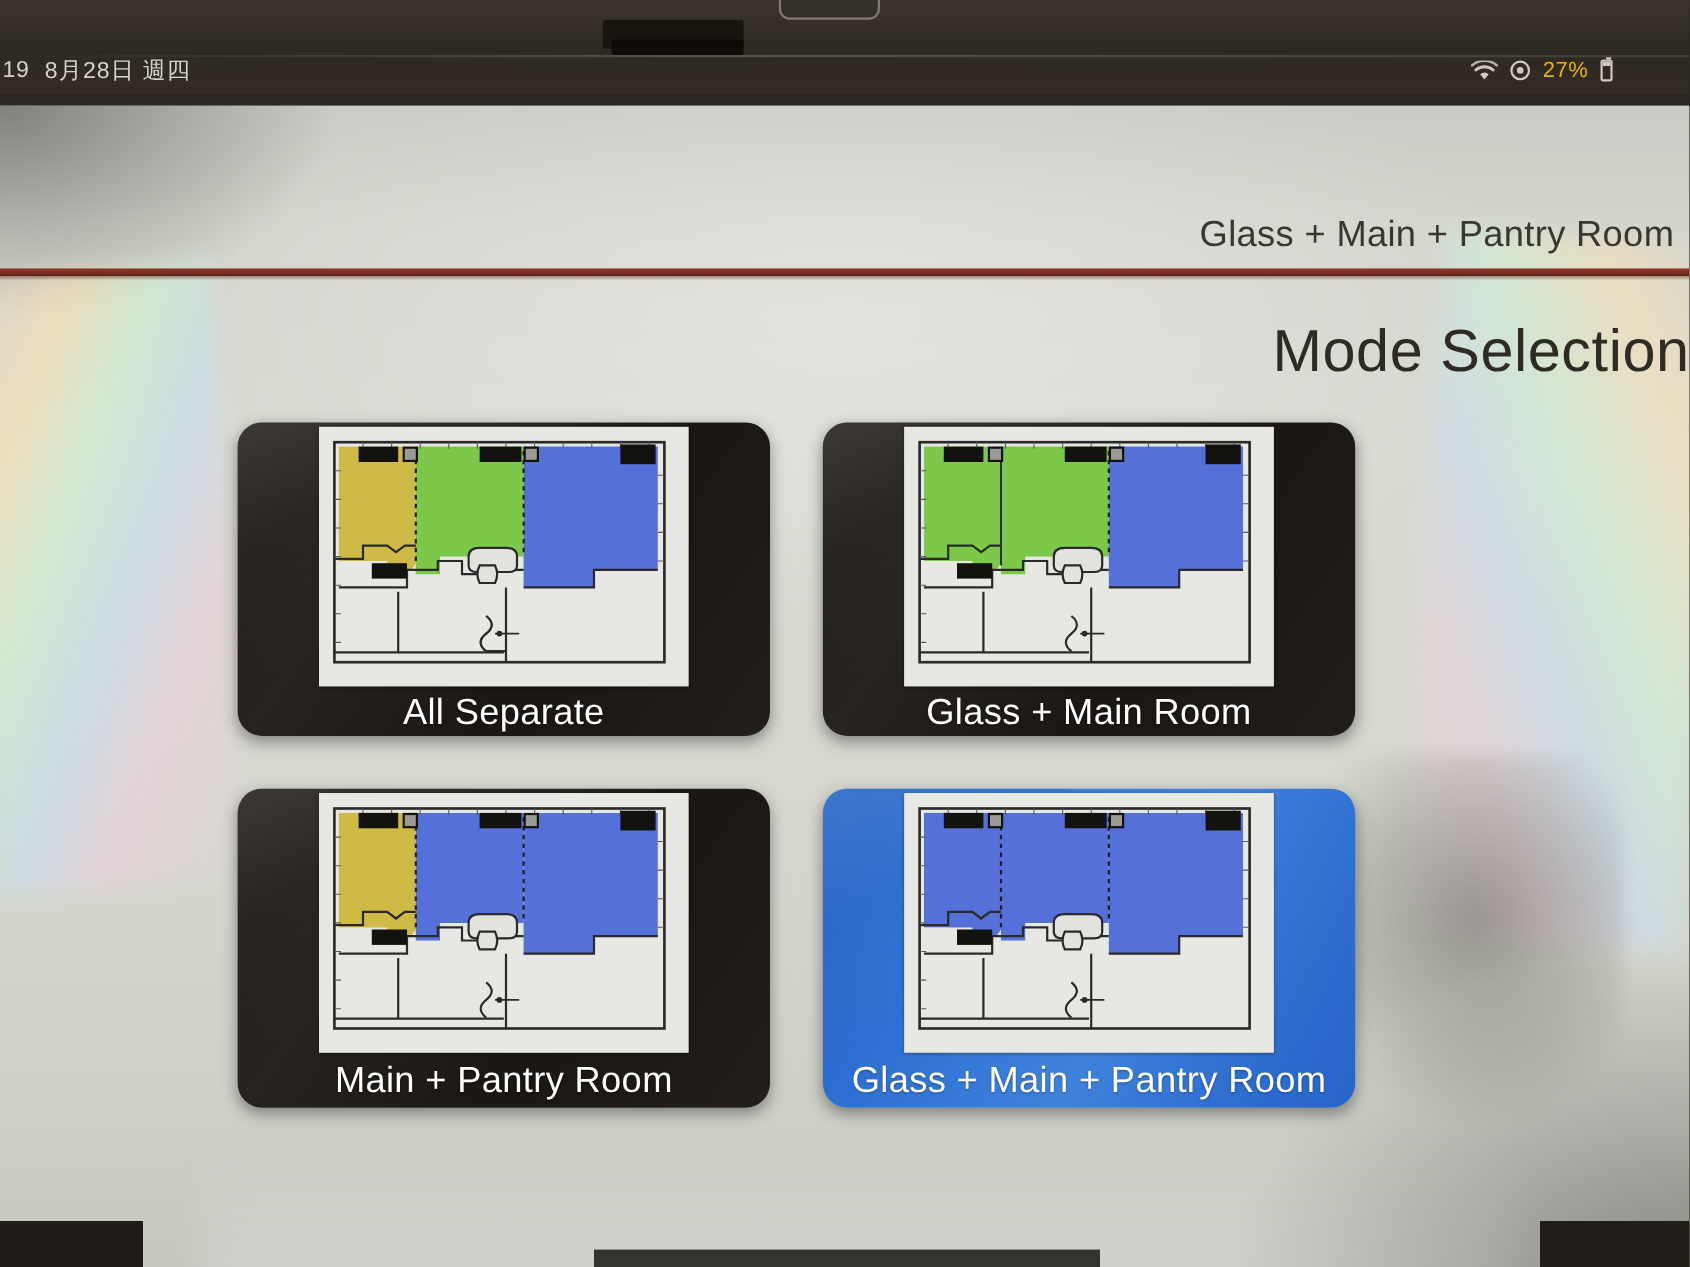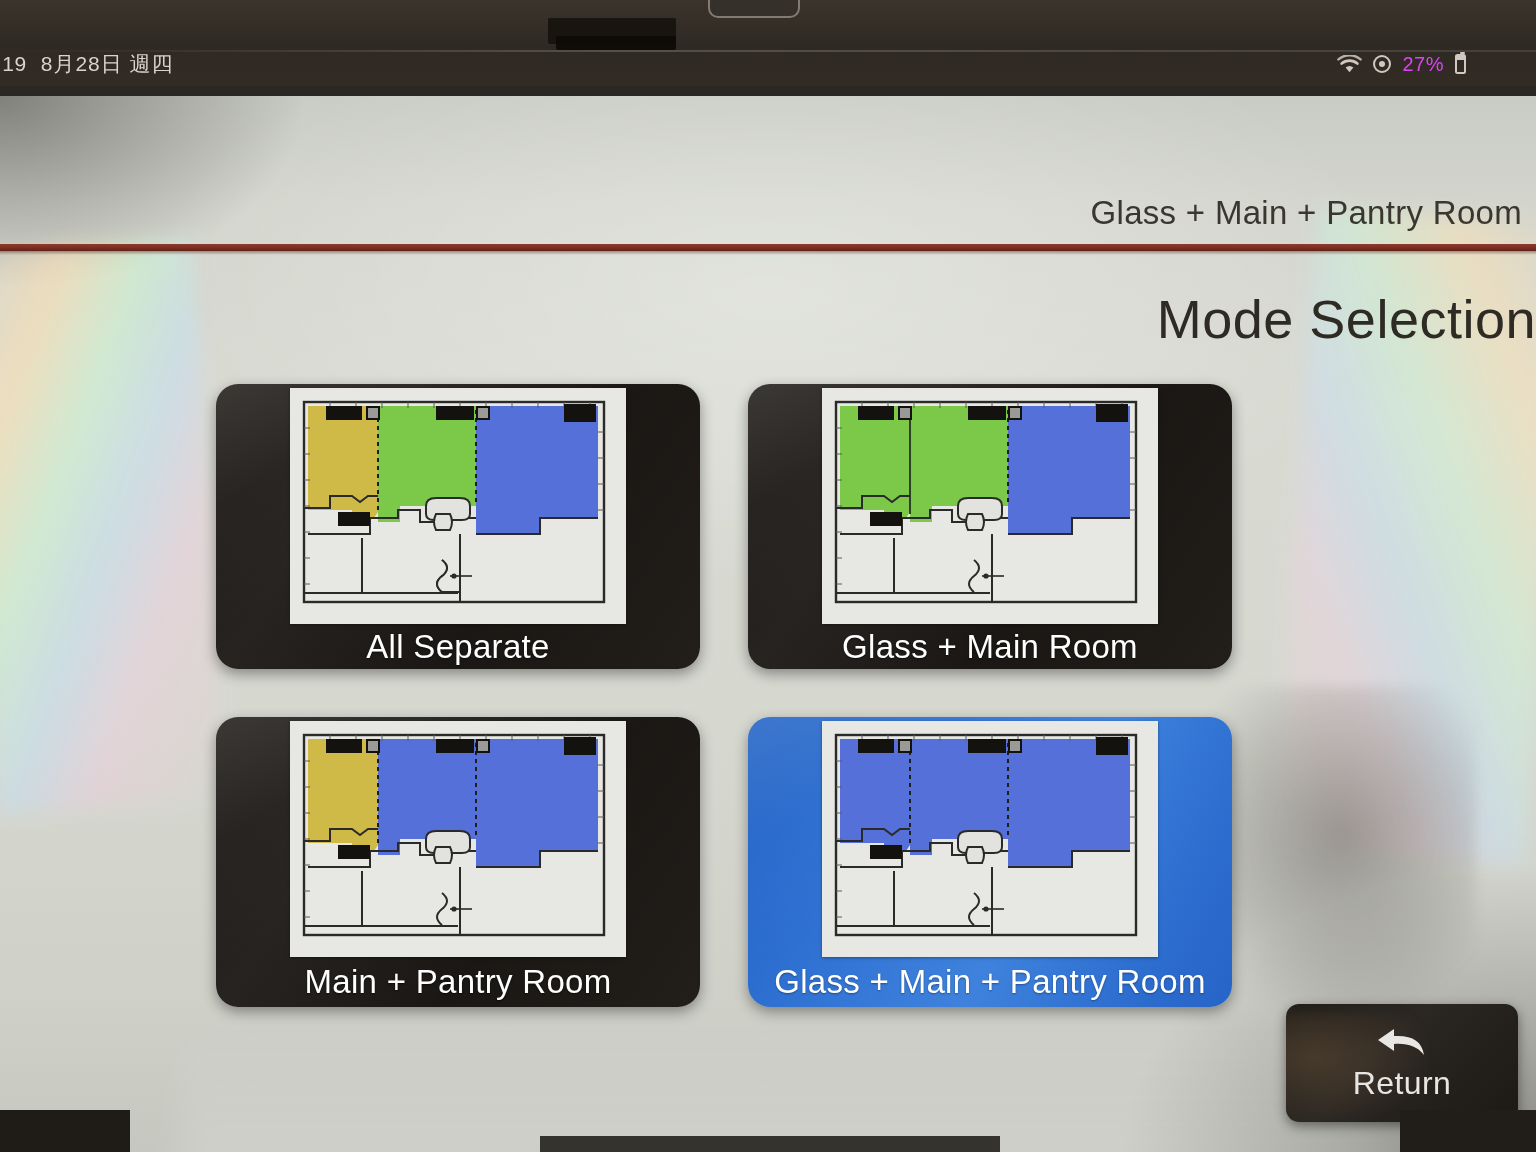--- a/index.html
+++ b/index.html
@@ -48,21 +48,21 @@
   #wifi-icon svg{ display:block; }
   #focus-icon{
     width:18px; height:18px; border:2.4px solid #cfc9c0; border-radius:50%;
     position:relative;
   }
   #focus-icon::after{
     content:""; position:absolute; left:50%; top:50%;
     width:6px; height:6px; margin:-3px 0 0 -3px;
     background:#cfc9c0; border-radius:50%;
   }
-  #battery-pct{ font-size:20px; color:#d946ef; }
+  #battery-pct{ font-size:20px; color:#eab308; }
   #battery-icon{
     width:11px; height:20px; border:2px solid #cfc9c0; border-radius:2.5px;
     position:relative; background:linear-gradient(180deg,#cfc9c0 0 25%,transparent 25% 100%);
   }
   #battery-icon::after{
     content:""; position:absolute; left:3px; top:-4px; width:5px; height:2px;
     background:#cfc9c0; border-radius:1px;
   }
 
   
@@ -433,27 +433,18 @@
           <rect x="188" y="20" width="10" height="10" fill="#9a9a96"></rect>
           <rect x="274" y="16" width="32" height="18" fill="#14120f"></rect>
           <rect x="48" y="124" width="32" height="14" fill="#14120f"></rect>
         </svg>
       </div>
       <div class="card-label">Glass + Main + Pantry Room</div>
     </div>
 
   </div>
 
-  <div id="return-button">
-    <div id="return-smudge"></div>
-    <span id="return-arrow-icon">
-      <svg width="56" height="34" viewBox="0 0 56 34">
-        <path d="M20,4 L4,15 L20,26 L20,19 C33,18 43,21 50,30 C48,16 38,10 20,11 Z" fill="#e9e7e3"></path>
-      </svg>
-    </span>
-    <span id="return-label">Return</span>
-  </div>
 
   <div id="bottom-edge-left"></div>
   <div id="bottom-edge-mid"></div>
   <div id="bottom-edge-right"></div>
 
 </div>
 
 </body></html>

